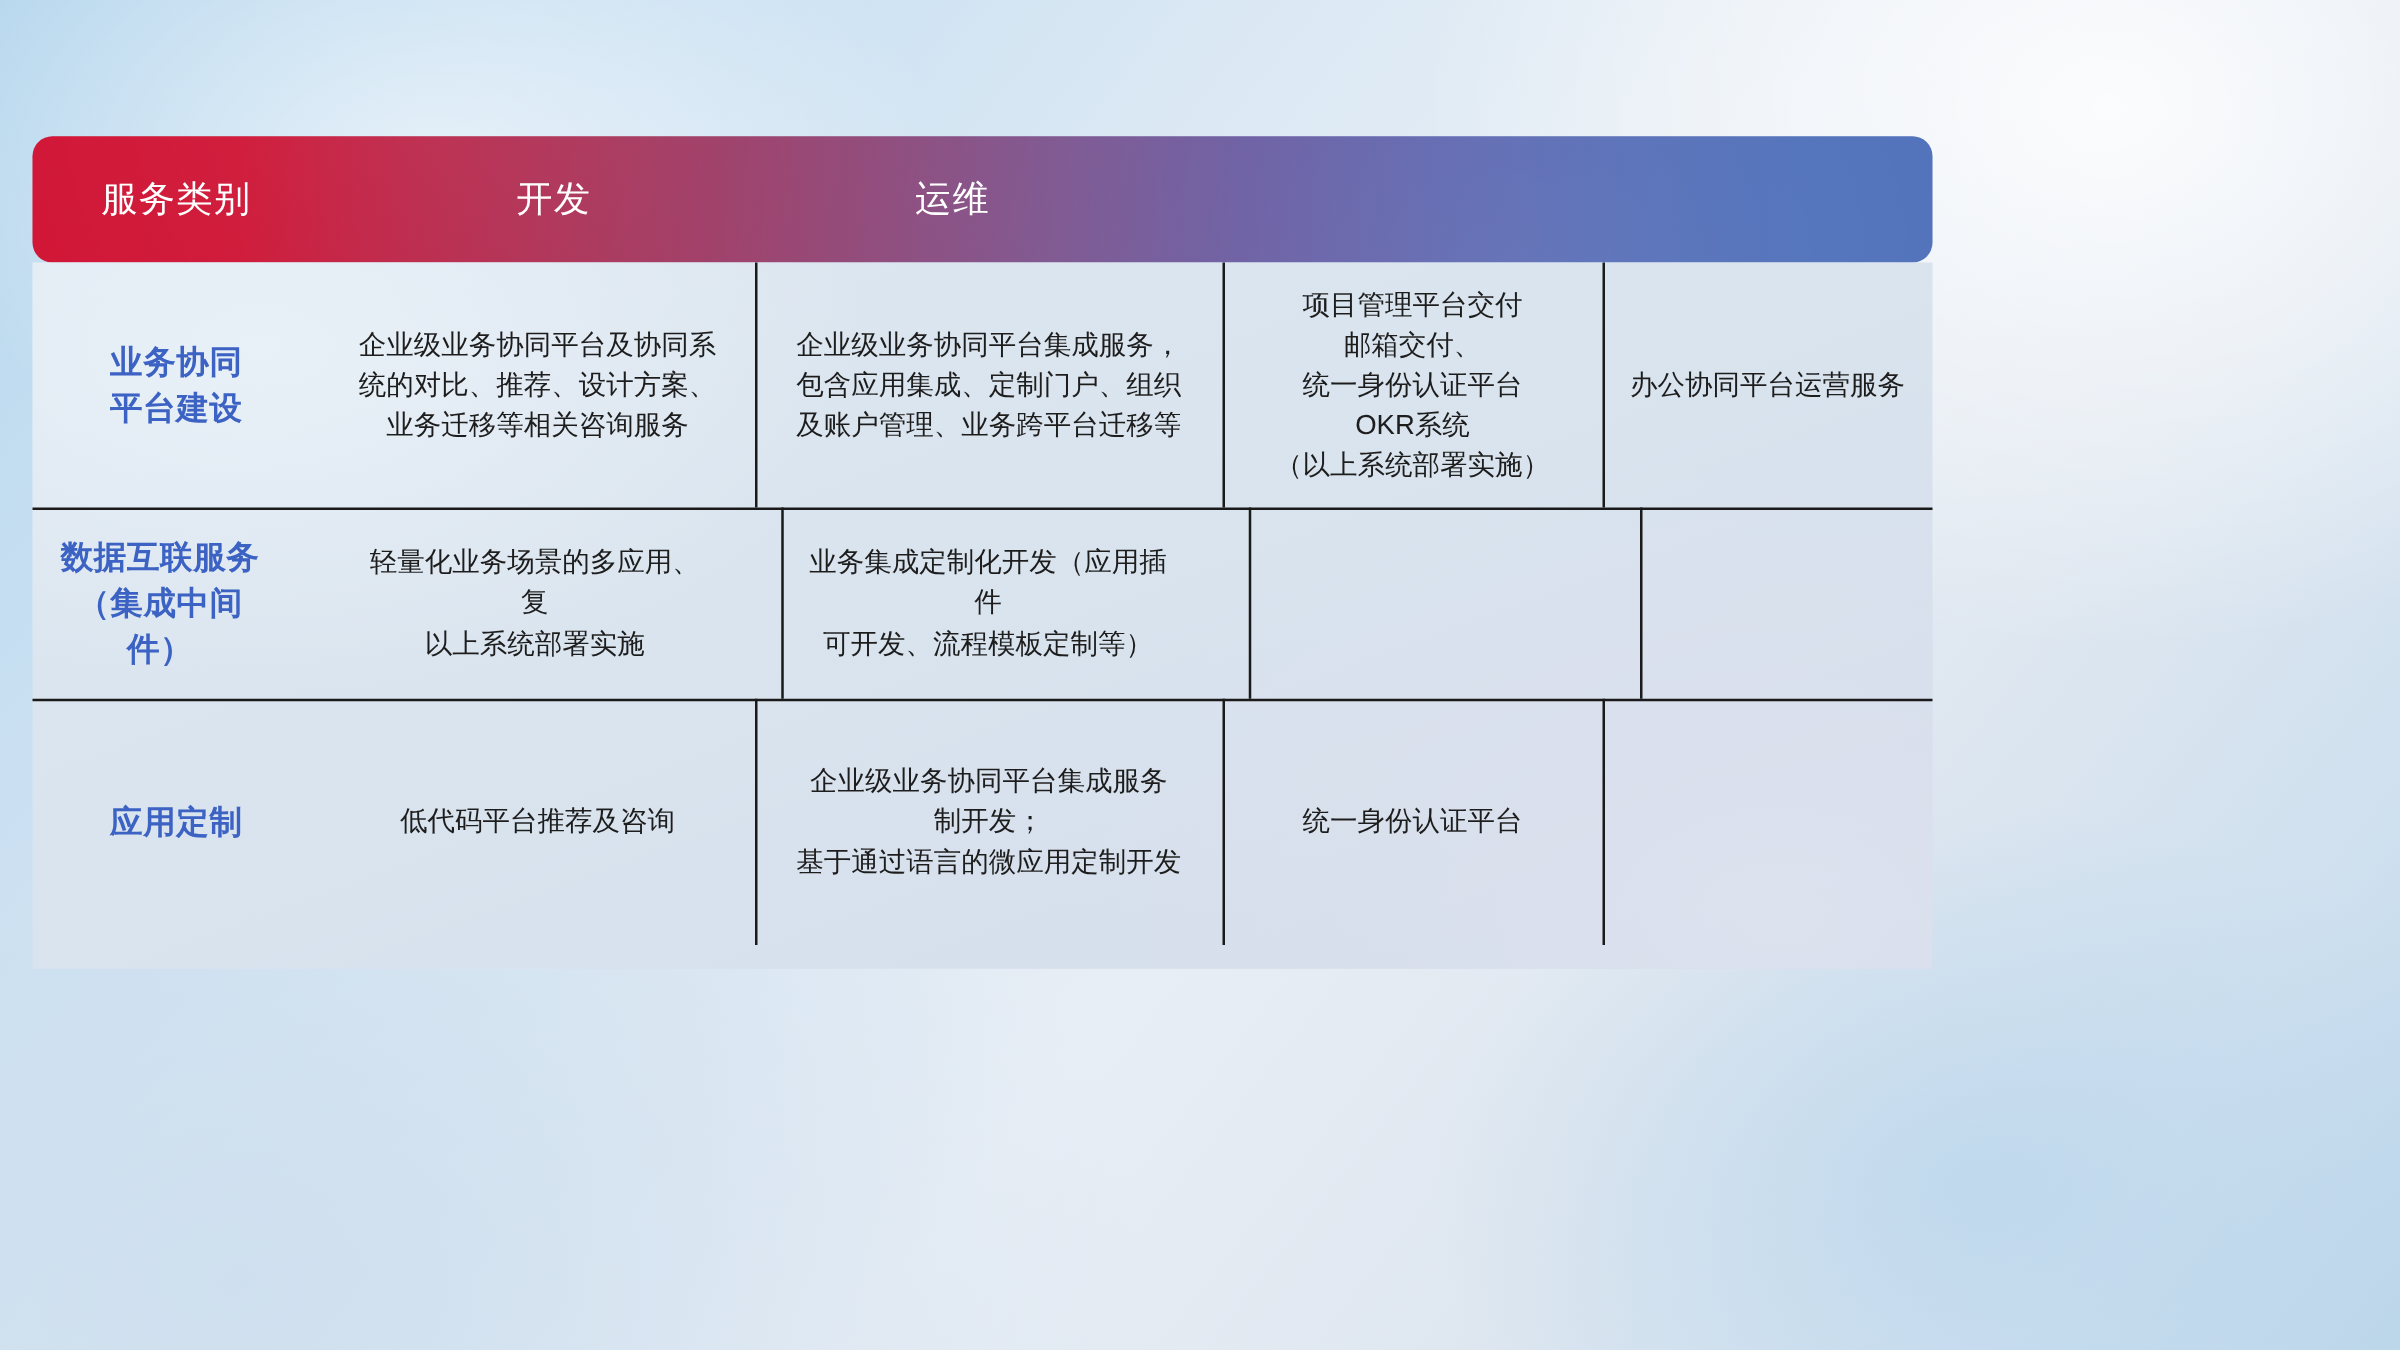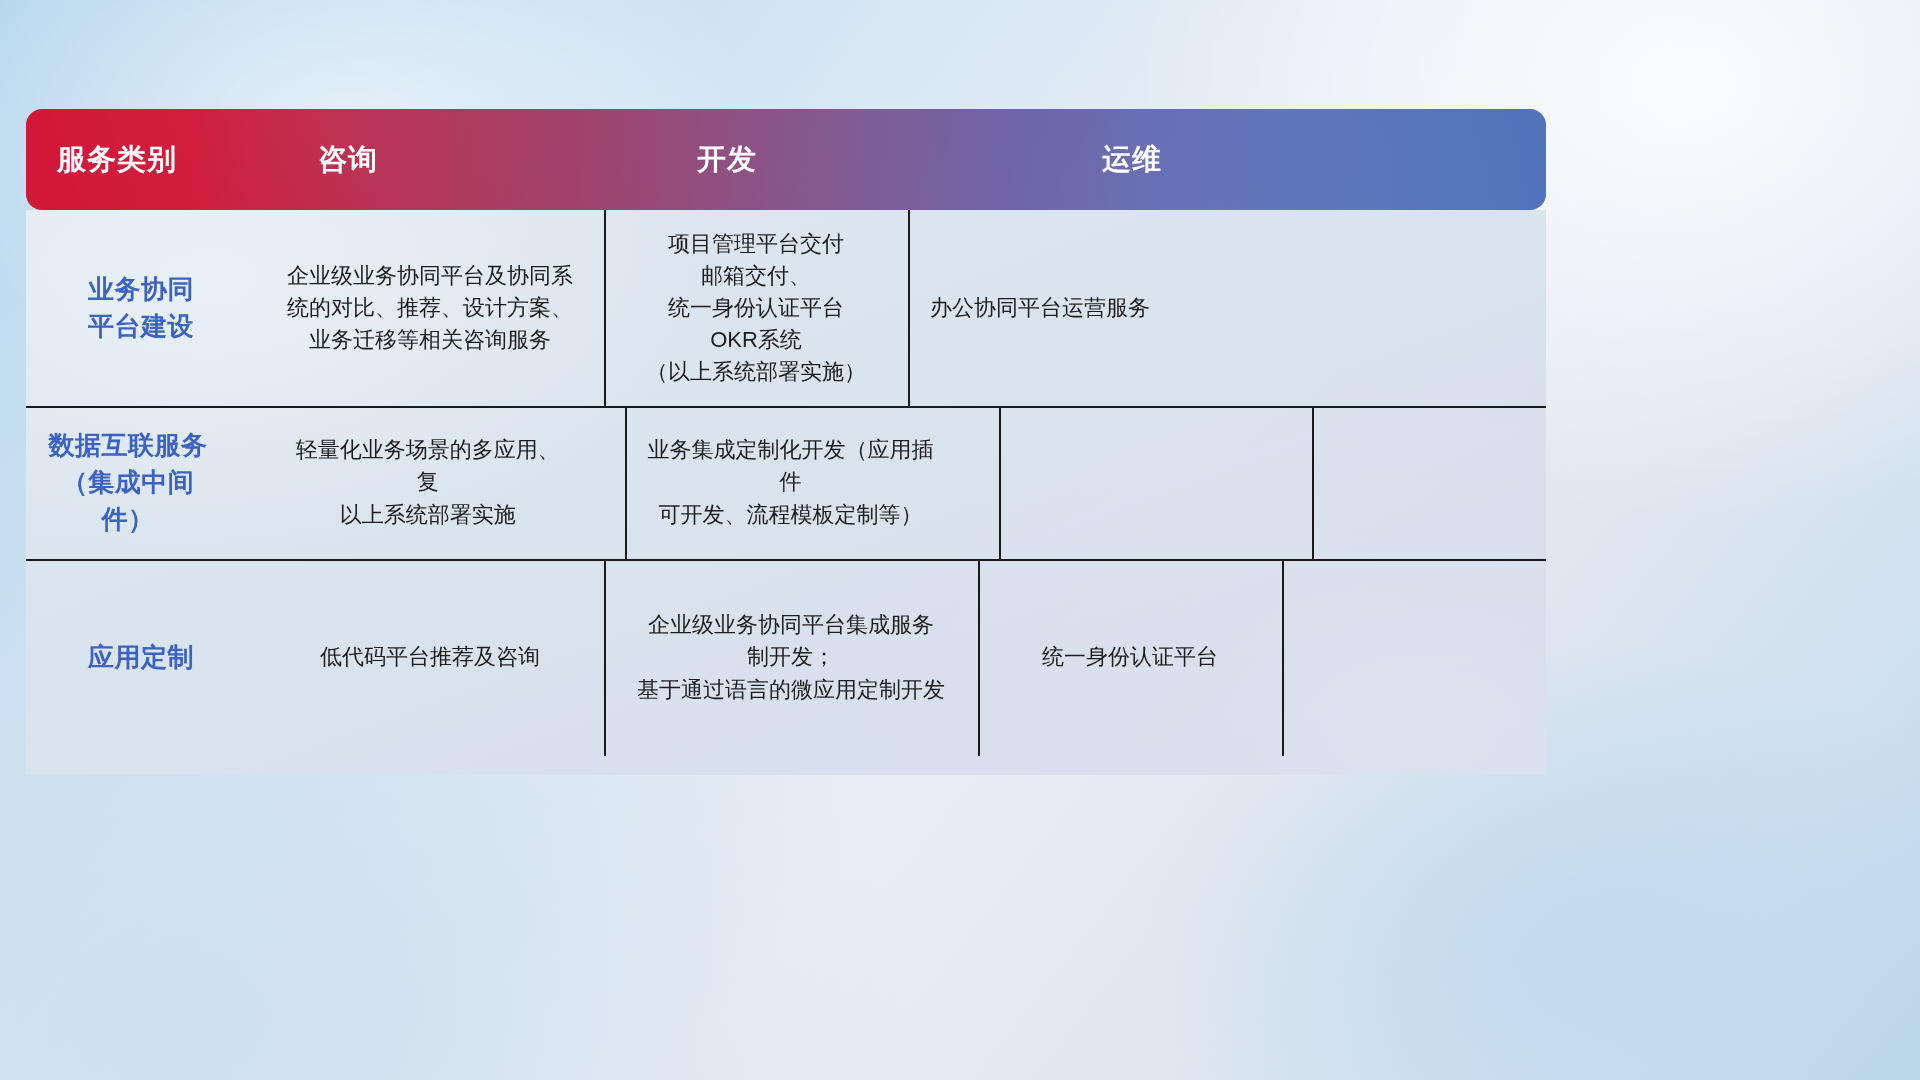--- a/index.html
+++ b/index.html
@@ -70,26 +70,26 @@
     inset: 0;
     background:
       radial-gradient(circle at 78% 120%, rgba(255,255,255,0.10) 0%, rgba(255,255,255,0) 55%),
       radial-gradient(circle at 20% -40%, rgba(255,255,255,0.10) 0%, rgba(255,255,255,0) 55%);
     pointer-events: none;
   }
 
   .th {
     color: #ffffff;
     font-size: 29px;
-    font-weight: bold;
+    font-weight: normal;
+    text-align: center;
     letter-spacing: 1px;
     position: relative;
     z-index: 2;
     white-space: nowrap;
-    margin-left: 31px;
   }
 
   
   .tbody {
     height: 565px;
     display: flex;
     flex-direction: column;
     background:
       radial-gradient(ellipse 700px 400px at 12% 12%, rgba(233,241,248,0.95) 0%, rgba(233,241,248,0) 70%),
       radial-gradient(ellipse 800px 500px at 92% 92%, rgba(221,226,238,0.9) 0%, rgba(221,226,238,0) 72%),
@@ -157,36 +157,40 @@
 </head>
 <body>
 
 <div class="bg-glow-a"></div>
 <div class="bg-glow-b"></div>
 
 <div class="table-wrap">
 
   <div class="thead">
     <div class="th c-label">服务类别</div>
-    <div class="th c-consult">咨询</div>
     <div class="th c-dev">开发</div>
     <div class="th c-ops">运维</div>
   </div>
 
   <div class="tbody">
 
     <div class="trow r1">
       <div class="cell c-label">
         <span class="label-text">业务协同
 平台建设</span>
       </div>
       <div class="cell c-consult">
         <span class="body-text">企业级业务协同平台及协同系
 统的对比、推荐、设计方案、
 业务迁移等相关咨询服务</span>
+      </div>
+      <div class="cell c-dev sep">
+        <span class="body-text">企业级业务协同平台集成服务，
+包含应用集成、定制门户、组织
+及账户管理、业务跨平台迁移等</span>
       </div>
       <div class="cell c-deliv sep">
         <span class="body-text">项目管理平台交付
 邮箱交付、
 统一身份认证平台
 OKR系统
 （以上系统部署实施）</span>
       </div>
       <div class="cell c-ops sep">
         <span class="body-text">办公协同平台运营服务</span>

